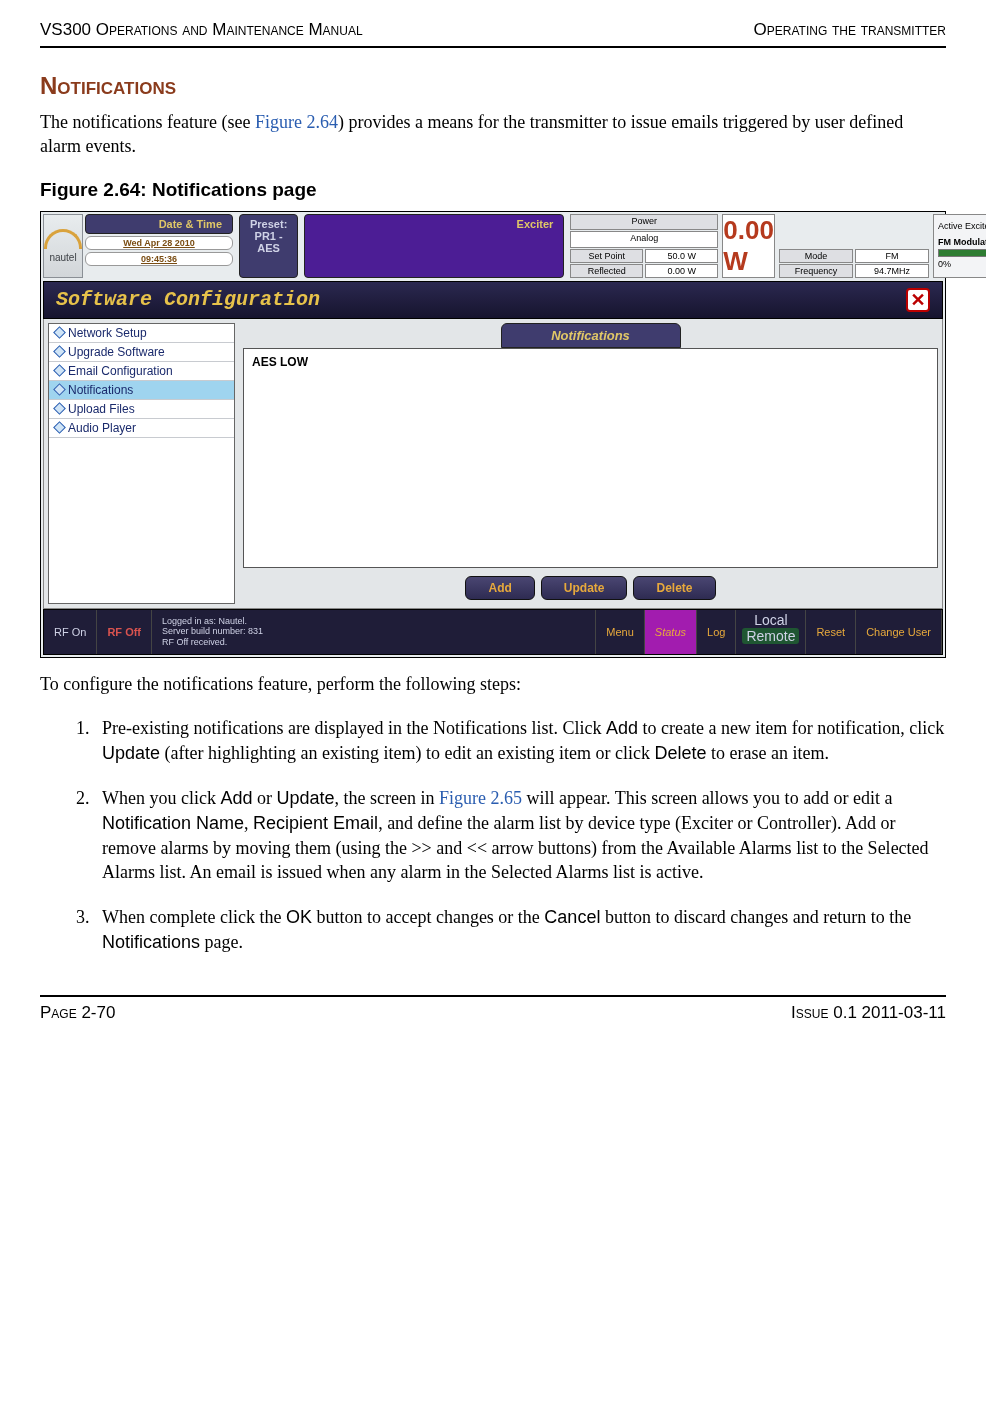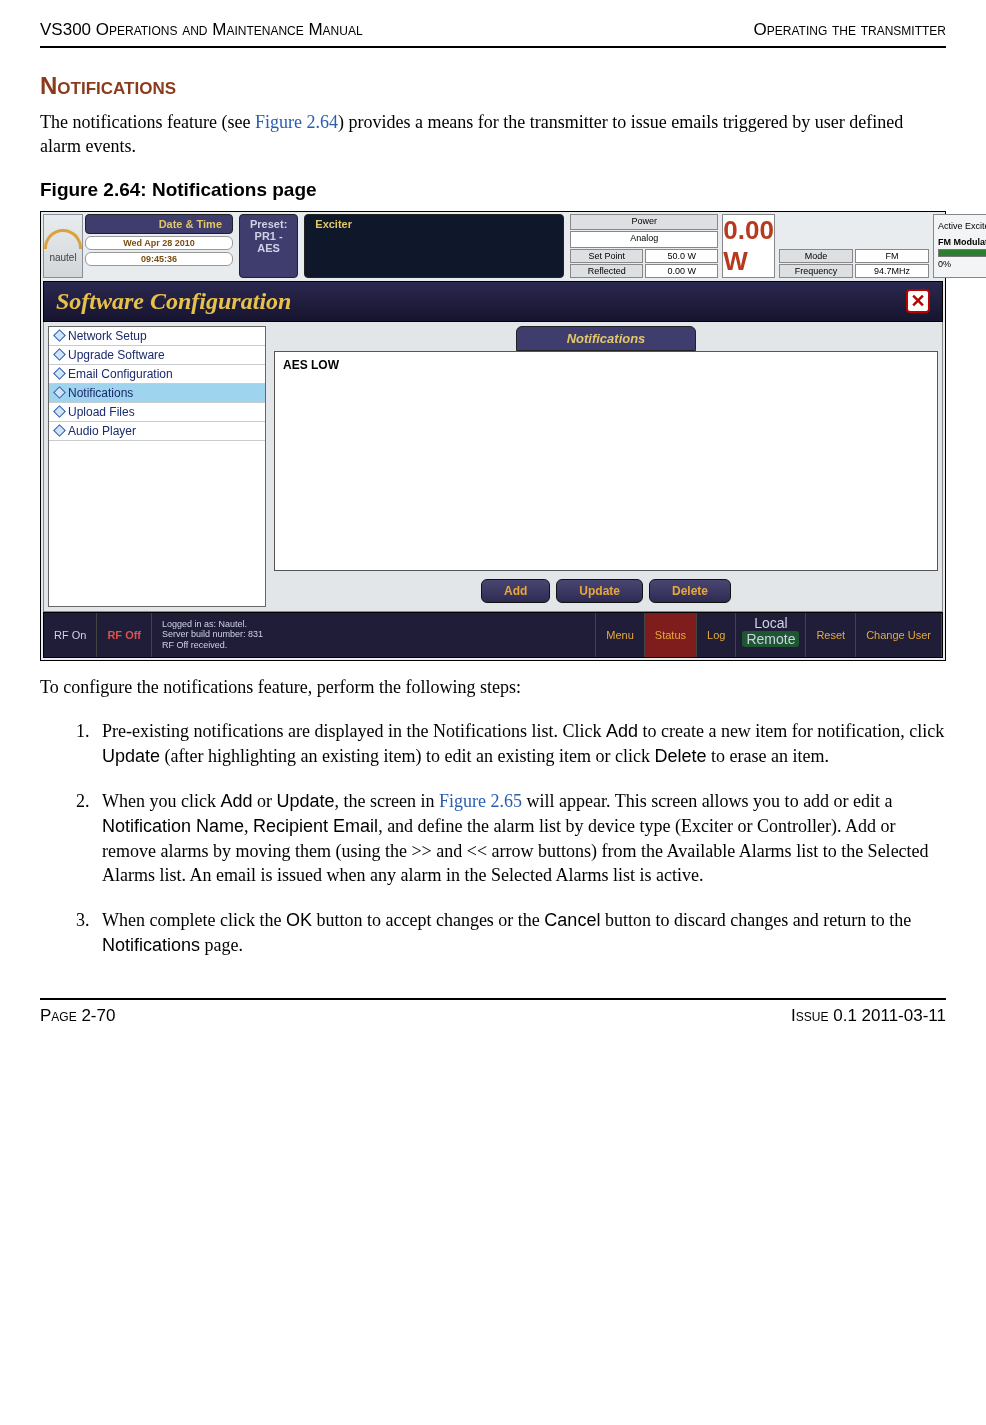--- a/index.html
+++ b/index.html
@@ -18,52 +18,52 @@
   .fig-caption { font-family: Arial, sans-serif; font-weight: bold; font-size: 19px; margin-bottom: 10px; }
   .screenshot { border: 1px solid #000; background: #e8ecee; padding: 2px; margin-bottom: 14px; font-family: Verdana, Arial, sans-serif; font-size: 11px; }
   .ss-top { display: flex; gap: 2px; }
   .logo-box { width: 80px; background: linear-gradient(#e8ecee,#d2d6d9); border: 1px solid #8a8f95; display:flex; flex-direction:column; align-items:center; justify-content:center; gap:3px; }
   .logo-arc { width:38px; height:20px; border-top:3px solid #d9a23c; border-left:3px solid #d9a23c; border-right:3px solid #d9a23c; border-radius:20px 20px 0 0; }
   .logo-txt { font-size:10px; color:#3b3f44; }
   .top-mid { flex:1; display:flex; flex-direction:column; gap:2px; }
   .dt-row { display:flex; gap:6px; align-items:stretch; }
   .dt-title { background:#3f3c6e; color:#e0c767; border:1px solid #222; padding:3px 10px; font-weight:bold; width:148px; text-align:right; border-radius:4px; }
   .dt-vals { display:flex; flex-direction:column; gap:2px; }
-  .pill { background:#fff; border:1px solid #999; border-radius:6px; padding:1px 6px; font-size:9px; color:#7a4d13; font-weight:bold; text-align:center; }
+  .pill { background:#fff; border:1px solid #999; border-radius:6px; padding:1px 6px; font-size:9px; color:#7a4d13; font-weight:bold; text-align:center;text-decoration:underline; }
   .preset-bar { flex:1; background:#3f3c6e; color:#cfd2e6; border:1px solid #222; border-radius:4px; padding:3px 10px; font-weight:bold; text-align:center; }
-  .exciter-bar { width:260px; background:#0f172a; color:#e0c767; border:1px solid #222; border-radius:4px; padding:3px 10px; font-weight:bold; text-align:left; }
+  .exciter-bar { width:260px; background:#4c1d95; color:#e0c767; border:1px solid #222; border-radius:4px; padding:3px 10px; font-weight:bold; text-align:right; }
   .stats-row { display:flex; gap:4px; }
   .pwr-col { width:148px; display:flex; flex-direction:column; gap:1px; }
   .tiny-row { display:flex; gap:2px; }
   .tiny-cell { flex:1; background:#fff; border:1px solid #888; font-size:9px; padding:1px 4px; text-align:center; }
   .tiny-lbl { background:#dedfe3; }
   .big-read { flex:1; background:#fff; border:1px solid #888; display:flex; align-items:center; justify-content:center; color:#b53a1e; font-weight:bold; font-size:26px; font-family: Arial, sans-serif; }
   .exciter-box { width:260px; border:1px solid #888; background:#f3f4f6; padding:2px 4px; font-size:9px; display:flex; flex-direction:column; gap:2px; }
   .ex-row { display:flex; justify-content:space-between; align-items:center; }
   .meter { height:8px; background:linear-gradient(90deg,#2e7d32 0 80%, #d32f2f 80% 82%, #ddd 82% 100%); border:1px solid #777; }
   .soft-config-bar { background:linear-gradient(#2b2850,#16142e); border:1px solid #000; padding:6px 12px; display:flex; justify-content:space-between; align-items:center; margin-top:3px; }
-  .soft-config-bar span { color:#e7c24a; font-family:Liberation Serif, serif; font-size:24px; font-weight:bold; font-style:italic; }
+  .soft-config-bar span { color:#e7c24a; font-family:Liberation Mono, monospace; font-size:20px; font-weight:bold; font-style:italic; }
   .close-x { width:24px; height:24px; background:#fff; border:2px solid #b00; border-radius:4px; color:#b00; font-weight:bold; text-align:center; line-height:20px; font-size:18px; }
   .main-area { display:flex; background:#e3e6e8; border:1px solid #888; border-top:none; min-height:290px; }
-  .side-menu { width:218px; background:#fff; border:1px solid #666; margin:4px; }
+  .side-menu { width:187px; background:#fff; border:1px solid #666; margin:4px; }
   .side-item { display:flex; align-items:center; gap:4px; padding:2px 6px; border-bottom:1px solid #c8cbd0; font-size:12px; color:#1a2a6c; }
   .side-item.sel { background:#9fd4ef; }
   .diamond { width:9px; height:9px; border:1px solid #2a5db0; transform:rotate(45deg); background:#cfe4f6; }
   .notif-panel { flex:1; margin:4px; display:flex; flex-direction:column; }
   .notif-title { background:#3f3c6e; color:#e0c767; border:1px solid #222; border-radius:6px 6px 0 0; padding:4px 12px; font-weight:bold; font-style:italic; font-size:13px; text-align:center; margin:0 auto; width:180px; }
   .notif-list { flex:1; background:#fff; border:1px solid #555; padding:4px; overflow:auto; }
   .notif-list-item { font-weight:bold; font-size:12px; padding:2px 4px; }
   .notif-btns { display:flex; gap:6px; justify-content:center; padding:8px 0 4px; }
   .notif-btn { background:linear-gradient(#4a4672,#2e2b52); color:#e7a93c; border:1px solid #111; border-radius:6px; padding:4px 22px; font-size:12px; font-weight:bold; cursor:pointer; }
   .status-bar { display:flex; background:#1f1d38; border:1px solid #000; }
   .sb-cell { padding:6px 10px; color:#cfd2e6; font-size:11px; border-right:1px solid #444; display:flex; align-items:center; }
   .sb-rfoff { color:#d9534f; font-weight:bold; }
   .sb-info { flex:1; font-size:9px; line-height:1.2; }
   .sb-menu { color:#e7a93c; }
-  .sb-status { background:#7f1d1d; color:#e7a93c; }
+  .sb-status { background:#a21caf; color:#e7a93c;font-style:italic; }
   .sb-local { display:flex; flex-direction:column; font-size:14px; padding:2px 6px; }
   .sb-remote { background:#1f5632; border-radius:3px; padding:0 4px; }
   ol.steps { margin:18px 0 0 54px; font-size:18px; line-height:1.38; }
   ol.steps li { margin-bottom:20px; padding-left:8px; }
   .ui-term { font-family:'Trebuchet MS',sans-serif; }
   .page-footer { display:flex; justify-content:space-between; font-variant:small-caps; font-size:17px; border-top:2px solid #000; padding-top:6px; margin-top:40px; font-family:'Trebuchet MS',sans-serif; }
 </style>
 </head>
 <body>
 

